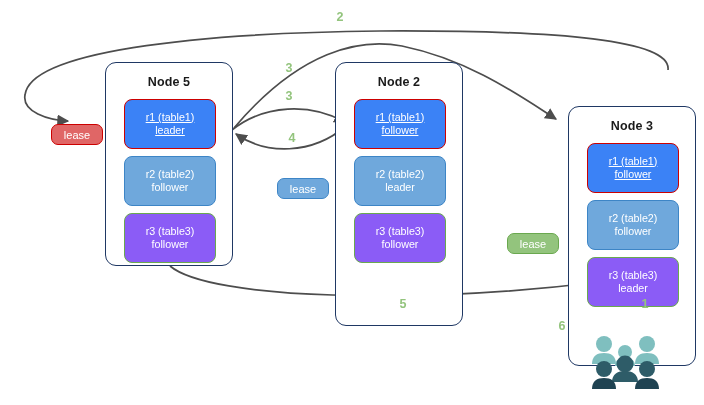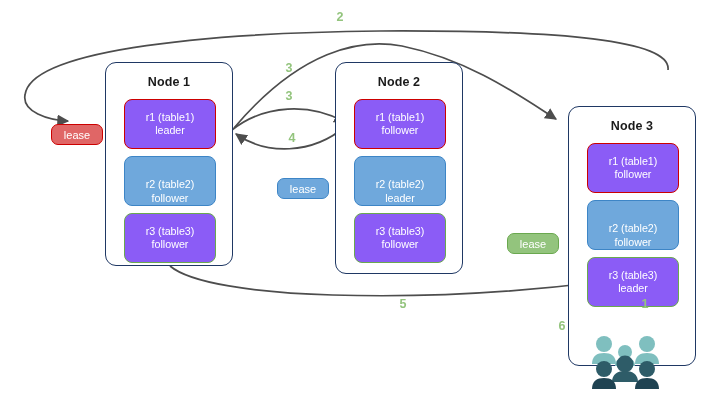--- a/index.html
+++ b/index.html
@@ -52,27 +52,27 @@
     justify-content: center;
     color: #ffffff;
     font-size: 10.7px;
     line-height: 13.5px;
     text-align: center;
   }
   .replica .ln {
     display: block;
   }
   .rep-red {
-    background: #8b5cf6;
+    background: #3b82f6;
     border: 1.5px solid #cc0000;
+    text-decoration: underline;
   }
   .rep-blue {
     background: #6fa8dc;
     border: 1.5px solid #3d85c6;
-    justify-content: flex-end;
   }
   .rep-green {
     background: #8b5cf6;
     border: 1.5px solid #6aa84f;
   }
   .lease {
     position: absolute;
     box-sizing: border-box;
     border-radius: 7px;
     display: flex;
@@ -127,39 +127,39 @@
     <path d="M 346 126 C 312 155 266 155 236 134" fill="none" stroke="#4d4d4d" stroke-width="1.7" marker-end="url(#ah)"></path>
 
     <path d="M 170 266 C 210 300 420 304 600 282 C 630 278 648 272 655 266" fill="none" stroke="#4d4d4d" stroke-width="1.7" marker-end="url(#ah)"></path>
 
     <path d="M 629 340 L 629 272" fill="none" stroke="#4d4d4d" stroke-width="1.7" marker-end="url(#ah)"></path>
 
     <path d="M 652 270 C 612 286 582 304 586 330 C 588 346 596 356 603 361" fill="none" stroke="#4d4d4d" stroke-width="1.7" marker-end="url(#ah)"></path>
   </svg>
 
   <div class="node-box" style="left:105px; top:62px; width:128px; height:204px;">
-    <div class="node-title" style="top:12px;">Node 1</div>
+    <div class="node-title" style="top:12px;">Node 5</div>
 
     <div class="replica rep-red" style="left:18px; top:36px; width:92px; height:50px;">
       <span class="ln">r1 (table1)</span>
       <span class="ln">leader</span>
     </div>
 
     <div class="replica rep-blue" style="left:18px; top:93px; width:92px; height:50px;">
       <span class="ln">r2 (table2)</span>
       <span class="ln">follower</span>
     </div>
 
     <div class="replica rep-green" style="left:18px; top:150px; width:92px; height:50px;">
       <span class="ln">r3 (table3)</span>
       <span class="ln">follower</span>
     </div>
   </div>
 
-  <div class="node-box" style="left:335px; top:62px; width:128px; height:212px;">
+  <div class="node-box" style="left:335px; top:62px; width:128px; height:264px;">
     <div class="node-title" style="top:12px;">Node 2</div>
 
     <div class="replica rep-red" style="left:18px; top:36px; width:92px; height:50px;">
       <span class="ln">r1 (table1)</span>
       <span class="ln">follower</span>
     </div>
 
     <div class="replica rep-blue" style="left:18px; top:93px; width:92px; height:50px;">
       <span class="ln">r2 (table2)</span>
       <span class="ln">leader</span>

